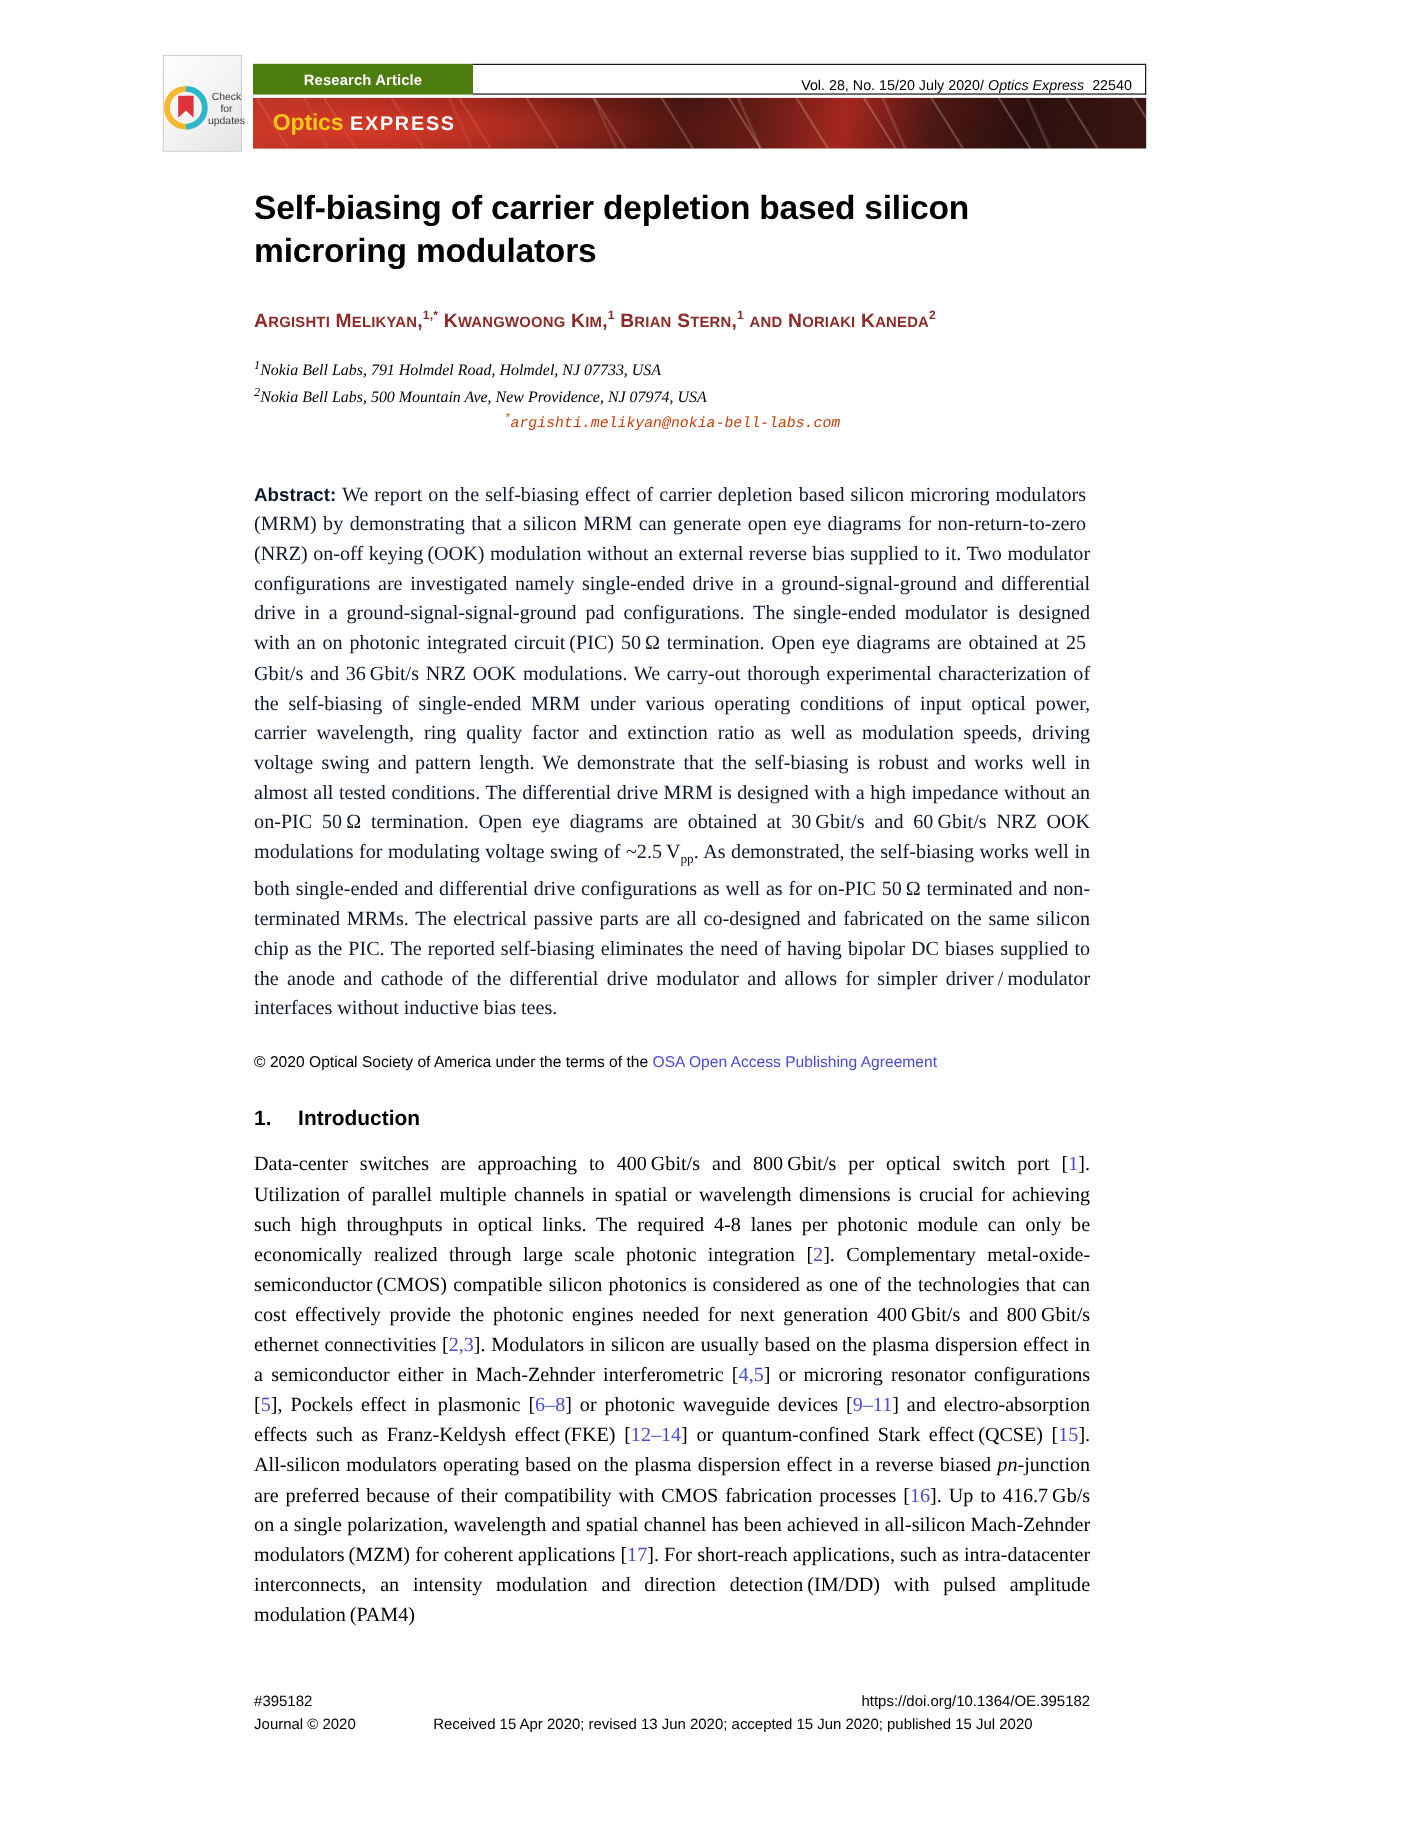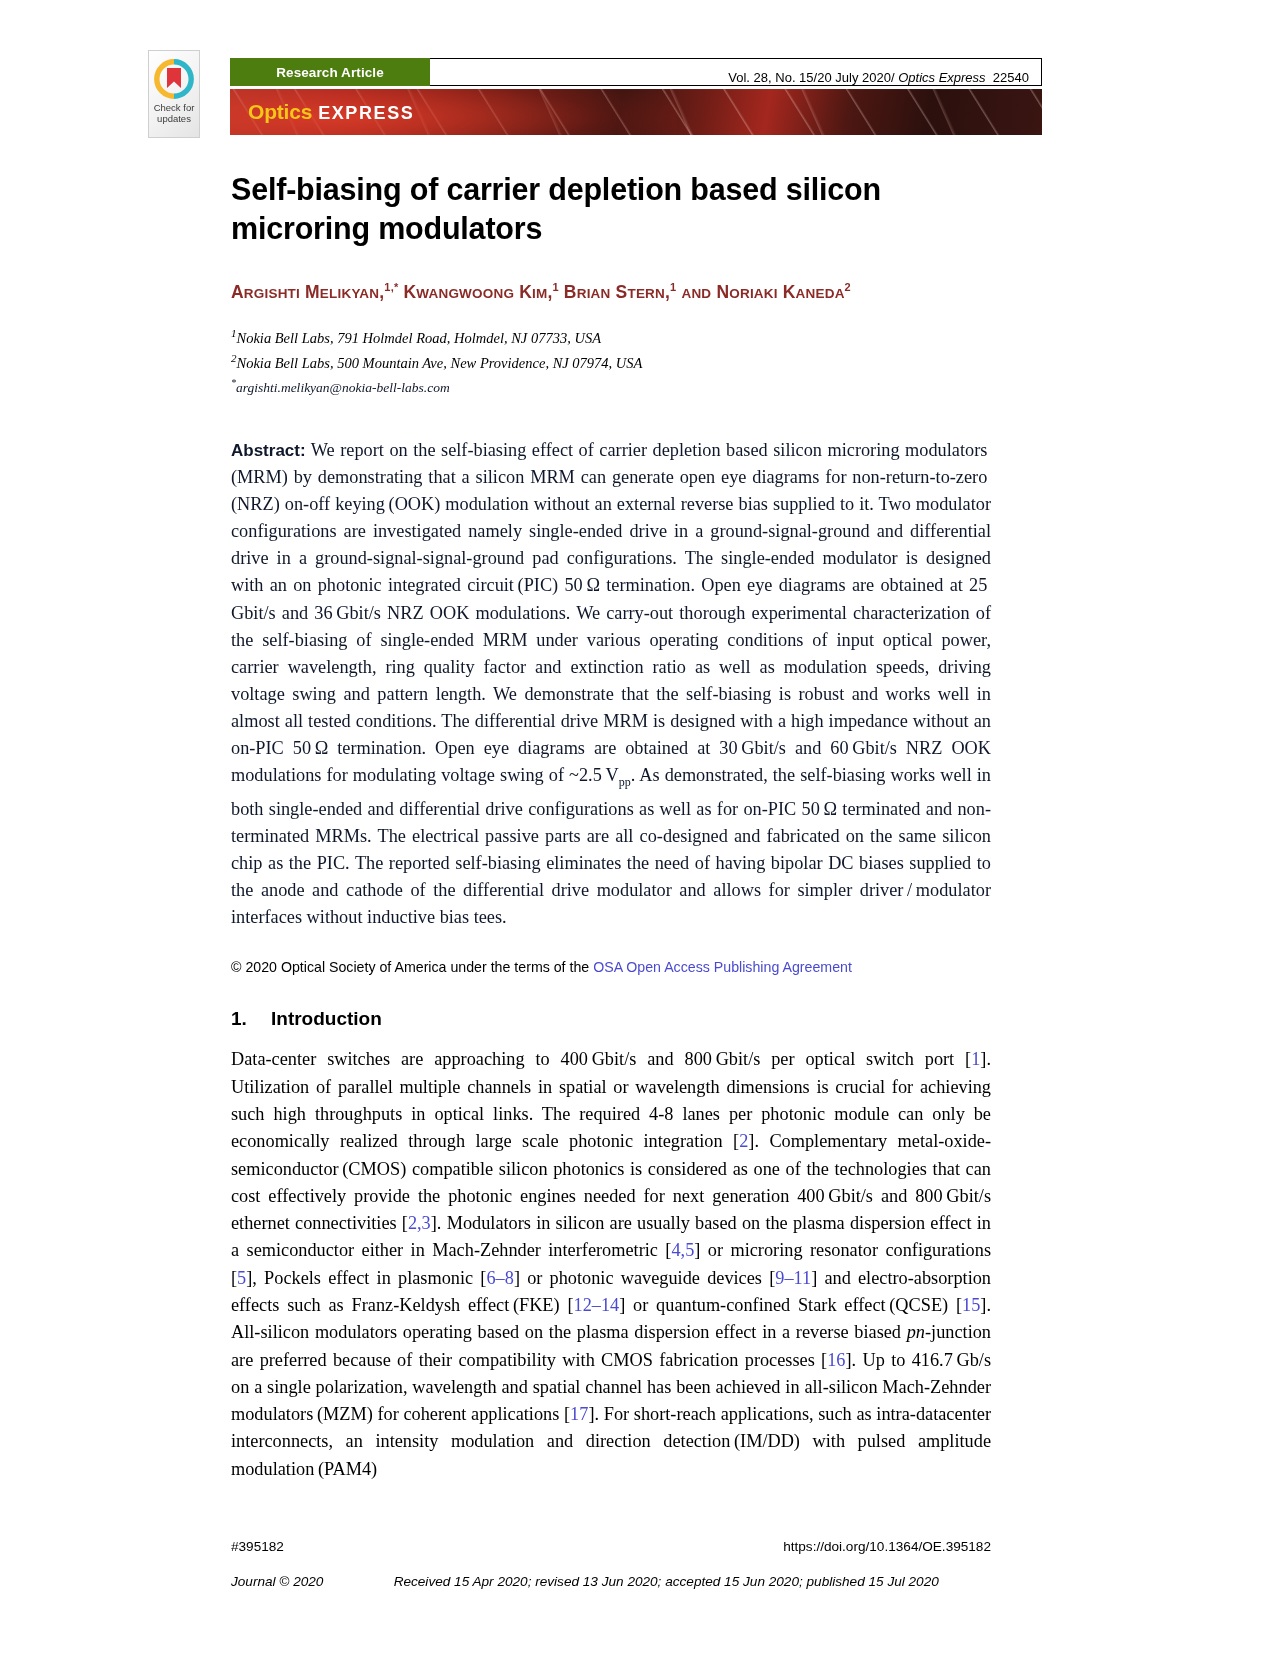--- a/index.html
+++ b/index.html
@@ -31,27 +31,27 @@
     top: 48px;
     width: 900px;
     height: 92px;
   }
 
   
   .crossmark {
     position: absolute;
     left: 0px;
     top: 2px;
-    width: 52px;
+    width: 72px;
     height: 88px;
     background: linear-gradient(135deg, #ffffff 0%, #f2f2f2 55%, #e4e4e4 100%);
     border: 1px solid #cfcfcf;
     box-sizing: border-box;
     display: flex;
-    flex-direction: column;
+    flex-direction: row;
     align-items: center;
     justify-content: flex-start;
     padding-top: 8px;
   }
   .crossmark-mark {
     position: relative;
     width: 40px;
     height: 40px;
   }
   .crossmark-label {
@@ -205,25 +205,26 @@
   .affils {
     margin-top: 16px;
     font-family: "Liberation Serif", serif;
     font-style: italic;
     font-size: 14.5px;
     line-height: 20.5px;
     color: #000;
   }
   .affils sup { font-style: italic; font-size: 11px; }
   .email-line {
-    font-family: Liberation Serif, serif;
+    font-family: Liberation Mono, monospace;
     font-style: italic;
     font-size: 13.5px;
-    color: #0f172a;
+    color: #c2410c;
     line-height: 19px;
+    text-align: center;
   }
   .email-line sup { font-size: 10px; }
 
   .abstract {
     margin-top: 40px;
     font-size: 18.3px;
     line-height: 27.1px;
     text-align: justify;
     color: #0f172a;
     hyphens: none;
@@ -272,21 +273,21 @@
     color: #000;
   }
   .footer-row {
     display: flex;
     justify-content: space-between;
     align-items: baseline;
     line-height: 21px;
   }
   .footer-row .left { white-space: nowrap; }
   .footer-row .right { white-space: nowrap; }
-  .footer-row2 { margin-top: 14px; font-style: italic; }
+  .footer-row2 { margin-top: 0; }
   .footer-row2 .mid { white-space: nowrap; margin-left: 18px; }
 </style>
 </head>
 <body>
 
 <div class="page">
 
   <div class="header-zone">
 
     <div class="crossmark">

